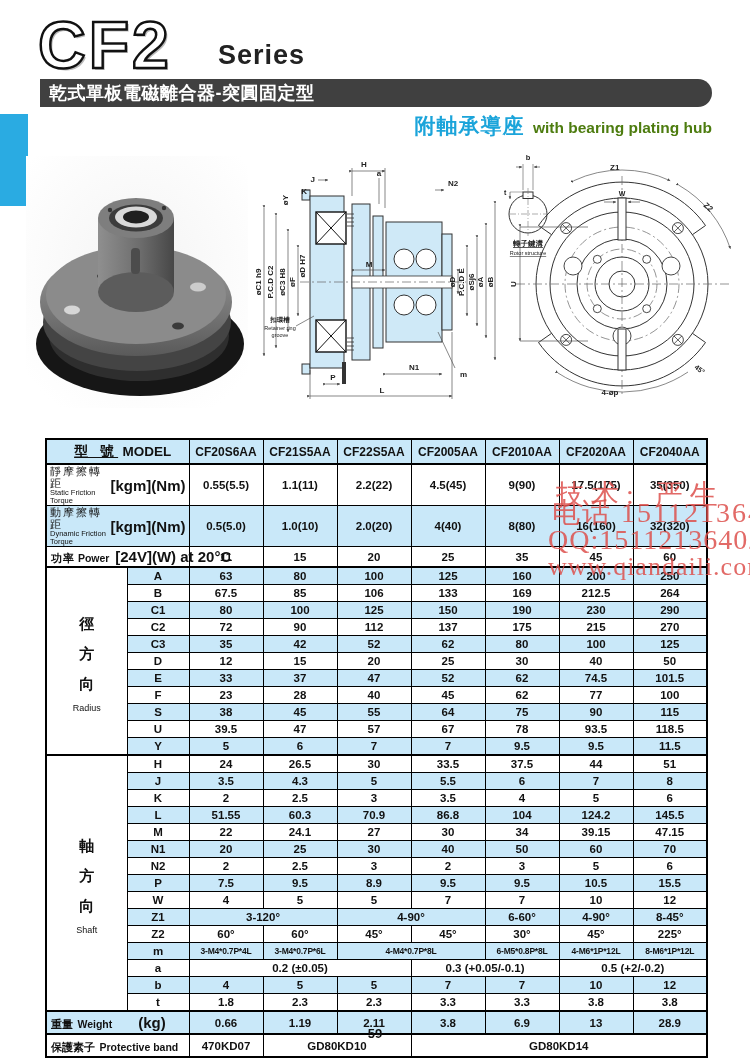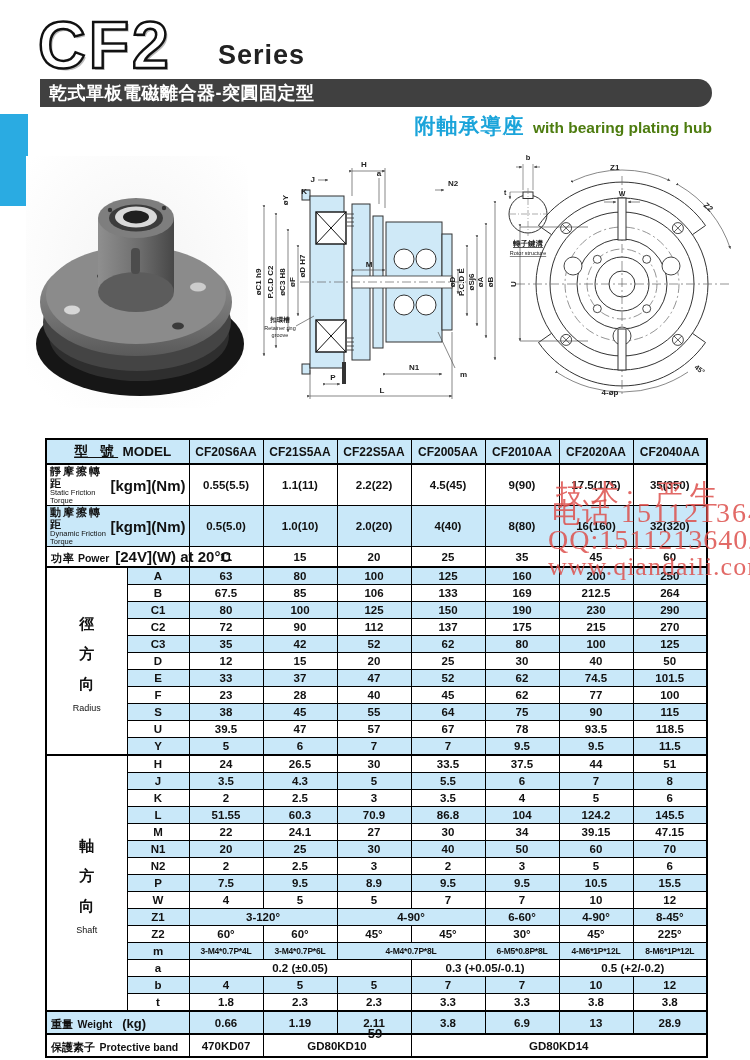--- a/index.html
+++ b/index.html
@@ -48,34 +48,34 @@
   tr.sh td{background:#c9e8f9;}
   tr.rh td{background:#c9e8f9;border-bottom:2px solid #000;height:23px;}
   tr.sect td{border-top:2px solid #000;}
   td.mh{text-align:left;padding-left:10px !important;}
   .mhz{font-size:14px;font-weight:bold;text-decoration:underline;letter-spacing:4px;}
   .mhe{font-size:13.5px;font-weight:bold;text-align:center;}
   td.mc{font-size:12px;font-weight:bold;}
   td.lbl{height:31px;}
   .lw{display:flex;align-items:center;justify-content:space-between;padding:0 3px;}
   .ll{text-align:left;}
-  .lz{font-size:11px;font-weight:bold;letter-spacing:2px;line-height:12px;}
+  .lz{font-size:11px;font-weight:normal;letter-spacing:2px;line-height:12px;}
   .le{font-size:7.5px;line-height:8px;}
   .lu{font-size:15px;font-weight:bold;white-space:nowrap;}
   td.plbl{height:19px;font-size:10.5px;font-weight:bold;text-align:left !important;padding-left:4px !important;white-space:nowrap;margin-left:26px;}
   td.v{height:16px;font-size:11.5px;font-weight:bold;line-height:14px;}
   td.v.sm{font-size:8.5px;letter-spacing:-0.2px;}
   td.k{height:16px;font-size:11.5px;font-weight:bold;}
   td.vg{background:#fff !important;}
   .vgz{font-size:15px;font-weight:bold;line-height:30px;}
   .vge{font-size:9px;margin-top:4px;}
   td.wlbl,td.prlbl{text-align:left !important;padding-left:4px !important;height:21px;white-space:nowrap;}
   .wz{font-size:11px;font-weight:bold;}
   .we{font-size:10.5px;font-weight:bold;}
-  .wu{font-size:13px;font-weight:bold;margin-left:10px;text-align:right;}
+  .wu{font-size:15px;font-weight:bold;margin-left:26px;text-align:right;}
   .pz{font-size:11px;font-weight:bold;letter-spacing:1px;}
   .pe{font-size:10.5px;font-weight:bold;}
   
   .wm{position:absolute;color:rgba(221,80,76,0.85);font-family:"Liberation Serif",serif;
       pointer-events:none;z-index:40;white-space:nowrap;}
   .wm1{left:556px;top:476px;font-size:28px;letter-spacing:7px;}
   .wm2{left:552px;top:494px;font-size:28px;letter-spacing:2px;}
   .wm3{left:548px;top:524px;font-size:28px;letter-spacing:1px;}
   .wm4{left:548px;top:552px;font-size:26px;letter-spacing:1px;}
   .pageno{position:absolute;left:375px;top:1026px;transform:translateX(-50%);

